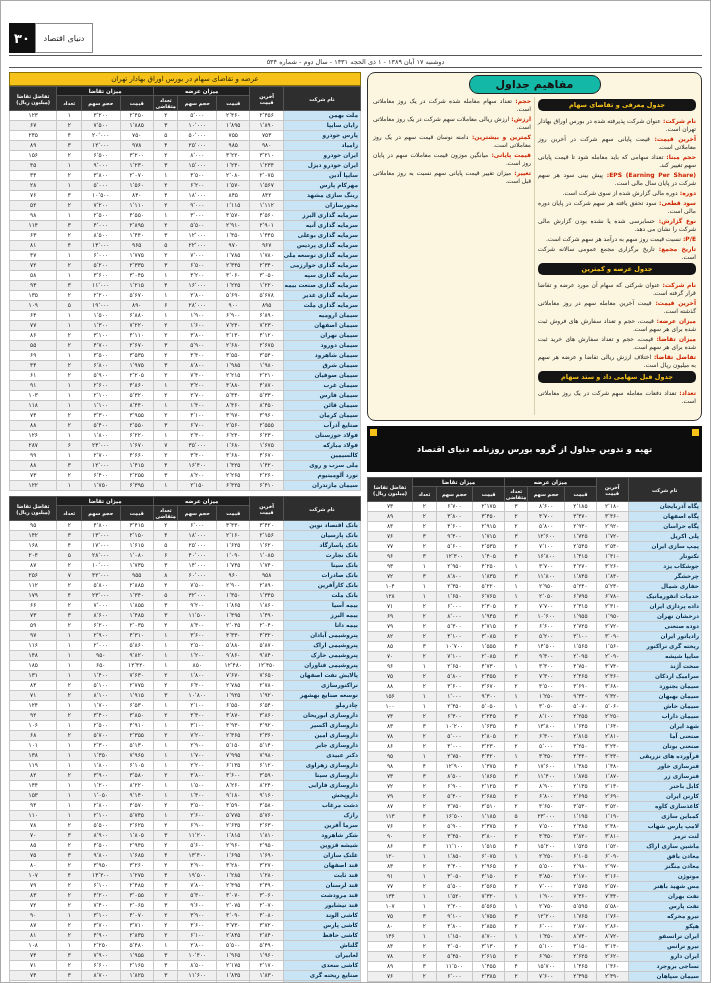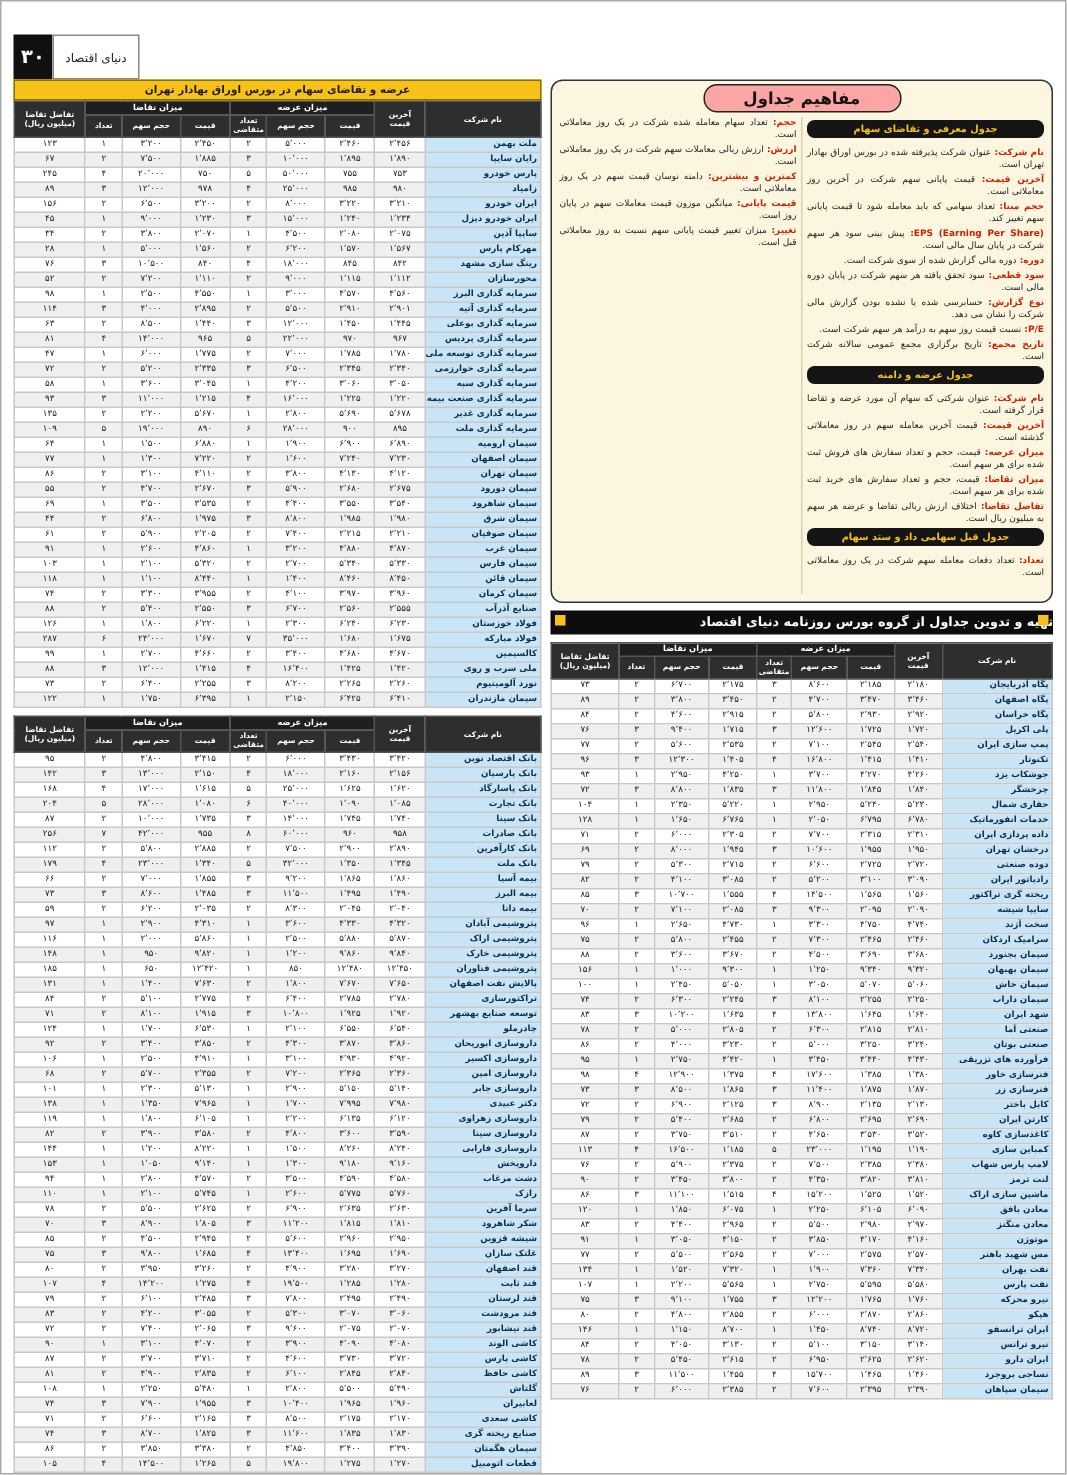--- a/index.html
+++ b/index.html
@@ -12,51 +12,52 @@
   .logo { width:58px; border:1px solid #888; background:#fff; color:#222; font-size:8px; display:flex; align-items:center; justify-content:center; white-space:nowrap; overflow:hidden; }
   .titlebar { flex:1; background:#e9e9e9; border-bottom:3px solid #141414; display:flex; align-items:center; direction:rtl; padding:0 10px; font-size:15px; font-weight:bold; color:#10102a; }
   .dateline { margin:2px 8px 4px 8px; border-top:1px solid #555; border-bottom:1px solid #555; font-size:6.5px; color:#333; text-align:center; padding:1.5px 0; }
 
   
   .content { display:flex; direction:ltr; gap:6px; padding:0 8px; }
   .col-left { width:352px; direction:rtl; }
   .col-right { flex:1; direction:rtl; }
 
   
-  .table-title { background:#f6c21a; border:1px solid #8a7200; font-size:7px; font-weight:bold; color:#201a00; text-align:center; padding:2px 0; }
+  .table-title { background:#f6c21a; border:1px solid #8a7200; font-size:7px; font-weight:normal; color:#201a00; text-align:center; padding:2px 0; }
   table.quotes { width:100%; border-collapse:collapse; table-layout:fixed; direction:rtl; margin-bottom:5px; }
   table.quotes th { background:#2e2e2e; color:#fff; font-size:5px; font-weight:bold; border:1px solid #555; padding:1px; line-height:6px; white-space:normal; }
   table.quotes th.group { font-size:5.5px; background:#1f1f1f; }
   table.quotes td { border:1px solid #c8c8c8; font-size:5.8px; line-height:9px; height:9px; padding:0 1px; text-align:center; white-space:nowrap; overflow:hidden; color:#1a1a1a; }
   table.quotes td.name { background:#c9e4f5; text-align:right; padding-right:2px; font-weight:bold; color:#08304d; }
   table.quotes tbody tr:nth-child(even) td:not(.name) { background:#efefef; }
 
   
   .concepts { border:1.5px solid #333; border-radius:8px; background:#fcf6e0; padding:4px 5px 5px 5px; margin-bottom:5px; }
-  .concepts-title { width:132px; margin:-2px auto 3px auto; background:#fca5a5; border:1.5px solid #222; border-radius:9px; text-align:center; font-weight:bold; font-size:11px; color:#141414; padding:2px 0; }
+  .concepts-title { width:132px; margin:-2px auto 3px auto; background:#14b8a6; border:1.5px solid #222; border-radius:9px; text-align:center; font-weight:bold; font-size:11px; color:#141414; padding:2px 0; }
   .concepts-cols { column-count:2; column-gap:7px; column-rule:1px solid #d8cfae; height:318px; column-fill:auto; }
   .sec-title { background:#151515; color:#f6c21a; border-radius:5px; text-align:center; font-size:6.5px; font-weight:bold; padding:2px; margin:2px 0 6px 0; break-inside:avoid; }
   p.def { font-size:6px; line-height:8px; text-align:justify; color:#222; margin:1px 0 2px 0; }
   p.def .term { color:#cc2200; font-weight:bold; }
 
   
-  .credit-bar { background:#0d0d0d; color:#ffffff; font-size:8.5px; font-weight:bold; text-align:right; padding:3px 0; margin-bottom:5px; position:relative; }
+  .credit-bar { background:#0d0d0d; color:#ffffff; font-size:8.5px; font-weight:bold; text-align:center; padding:18px 0; margin-bottom:5px; position:relative; }
   .credit-bar::before, .credit-bar::after { content:""; position:absolute; top:3px; width:7px; height:7px; background:#f6c21a; }
   .credit-bar::before { right:3px; }
   .credit-bar::after { left:3px; }
 </style>
 </head>
 <body>
 
 <div class="page">
 
   <div class="masthead">
     <div class="pageno">۳۰</div>
     <div class="logo">دنیای اقتصاد</div>
   </div>
+  <div class="dateline">دوشنبه ۱۷ آبان ۱۳۸۹ - ۱ ذی الحجه ۱۴۳۱ - سال دوم - شماره ۵۳۴</div>
 
   <div class="content">
 
     <div class="col-left">
       <div class="table-title">عرضه و تقاضای سهام در بورس اوراق بهادار تهران</div>
 
       <table class="quotes">
         <colgroup>
           <col style="width:22%">
             <col style="width:9.5%">
@@ -1077,21 +1078,21 @@
             <div class="sec-title">جدول معرفی و تقاضای سهام</div>
             <p class="def"><span class="term">نام شرکت: </span>عنوان شرکت پذیرفته شده در بورس اوراق بهادار تهران است.</p>
             <p class="def"><span class="term">آخرین قیمت: </span>قیمت پایانی سهم شرکت در آخرین روز معاملاتی است.</p>
             <p class="def"><span class="term">حجم مبنا: </span>تعداد سهامی که باید معامله شود تا قیمت پایانی سهم تغییر کند.</p>
             <p class="def"><span class="term">EPS (Earning Per Share): </span>پیش بینی سود هر سهم شرکت در پایان سال مالی است.</p>
             <p class="def"><span class="term">دوره: </span>دوره مالی گزارش شده از سوی شرکت است.</p>
             <p class="def"><span class="term">سود قطعی: </span>سود تحقق یافته هر سهم شرکت در پایان دوره مالی است.</p>
             <p class="def"><span class="term">نوع گزارش: </span>حسابرسی شده یا نشده بودن گزارش مالی شرکت را نشان می دهد.</p>
             <p class="def"><span class="term">P/E: </span>نسبت قیمت روز سهم به درآمد هر سهم شرکت است.</p>
             <p class="def"><span class="term">تاریخ مجمع: </span>تاریخ برگزاری مجمع عمومی سالانه شرکت است.</p>
-            <div class="sec-title">جدول عرضه و دامنه</div>
+            <div class="sec-title">جدول عرضه و کمترین</div>
             <p class="def"><span class="term">نام شرکت: </span>عنوان شرکتی که سهام آن مورد عرضه و تقاضا قرار گرفته است.</p>
             <p class="def"><span class="term">آخرین قیمت: </span>قیمت آخرین معامله سهم در روز معاملاتی گذشته است.</p>
             <p class="def"><span class="term">میزان عرضه: </span>قیمت، حجم و تعداد سفارش های فروش ثبت شده برای هر سهم است.</p>
             <p class="def"><span class="term">میزان تقاضا: </span>قیمت، حجم و تعداد سفارش های خرید ثبت شده برای هر سهم است.</p>
             <p class="def"><span class="term">تفاضل تقاضا: </span>اختلاف ارزش ریالی تقاضا و عرضه هر سهم به میلیون ریال است.</p>
             <div class="sec-title">جدول قبل سهامی داد و ستد سهام</div>
             <p class="def"><span class="term">تعداد: </span>تعداد دفعات معامله سهم شرکت در یک روز معاملاتی است.</p>
             <p class="def"><span class="term">حجم: </span>تعداد سهام معامله شده شرکت در یک روز معاملاتی است.</p>
             <p class="def"><span class="term">ارزش: </span>ارزش ریالی معاملات سهم شرکت در یک روز معاملاتی است.</p>
             <p class="def"><span class="term">کمترین و بیشترین: </span>دامنه نوسان قیمت سهم در یک روز معاملاتی است.</p>

